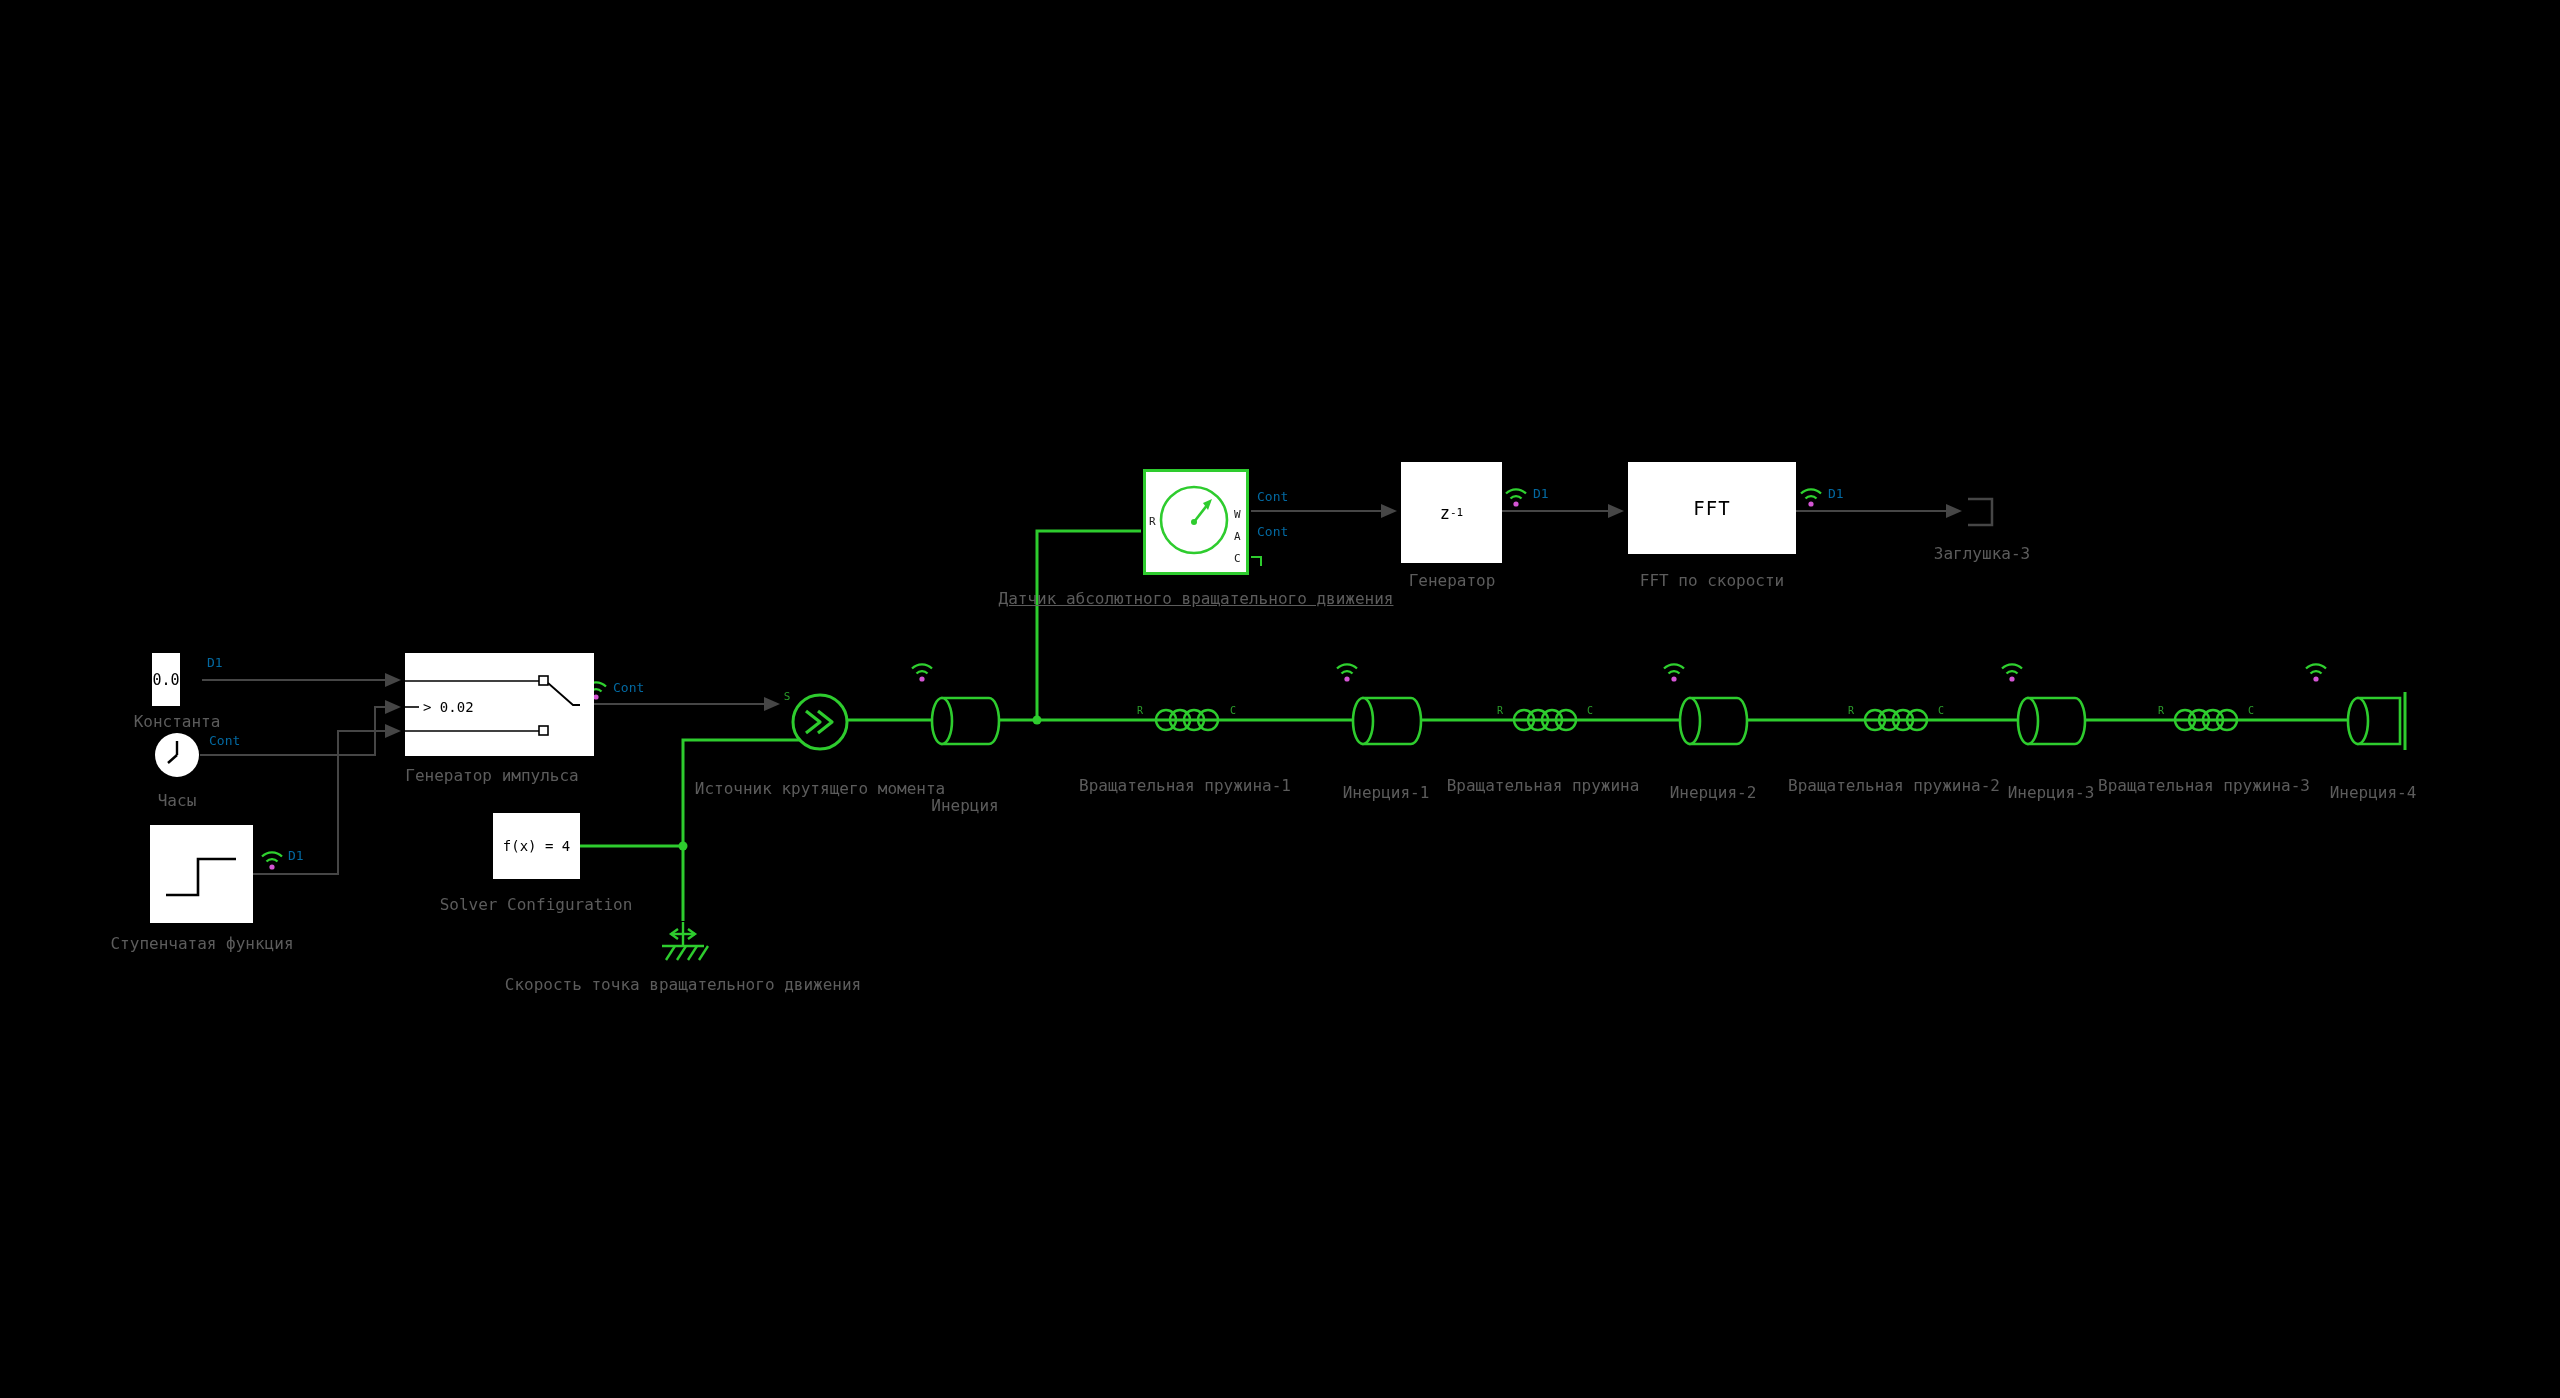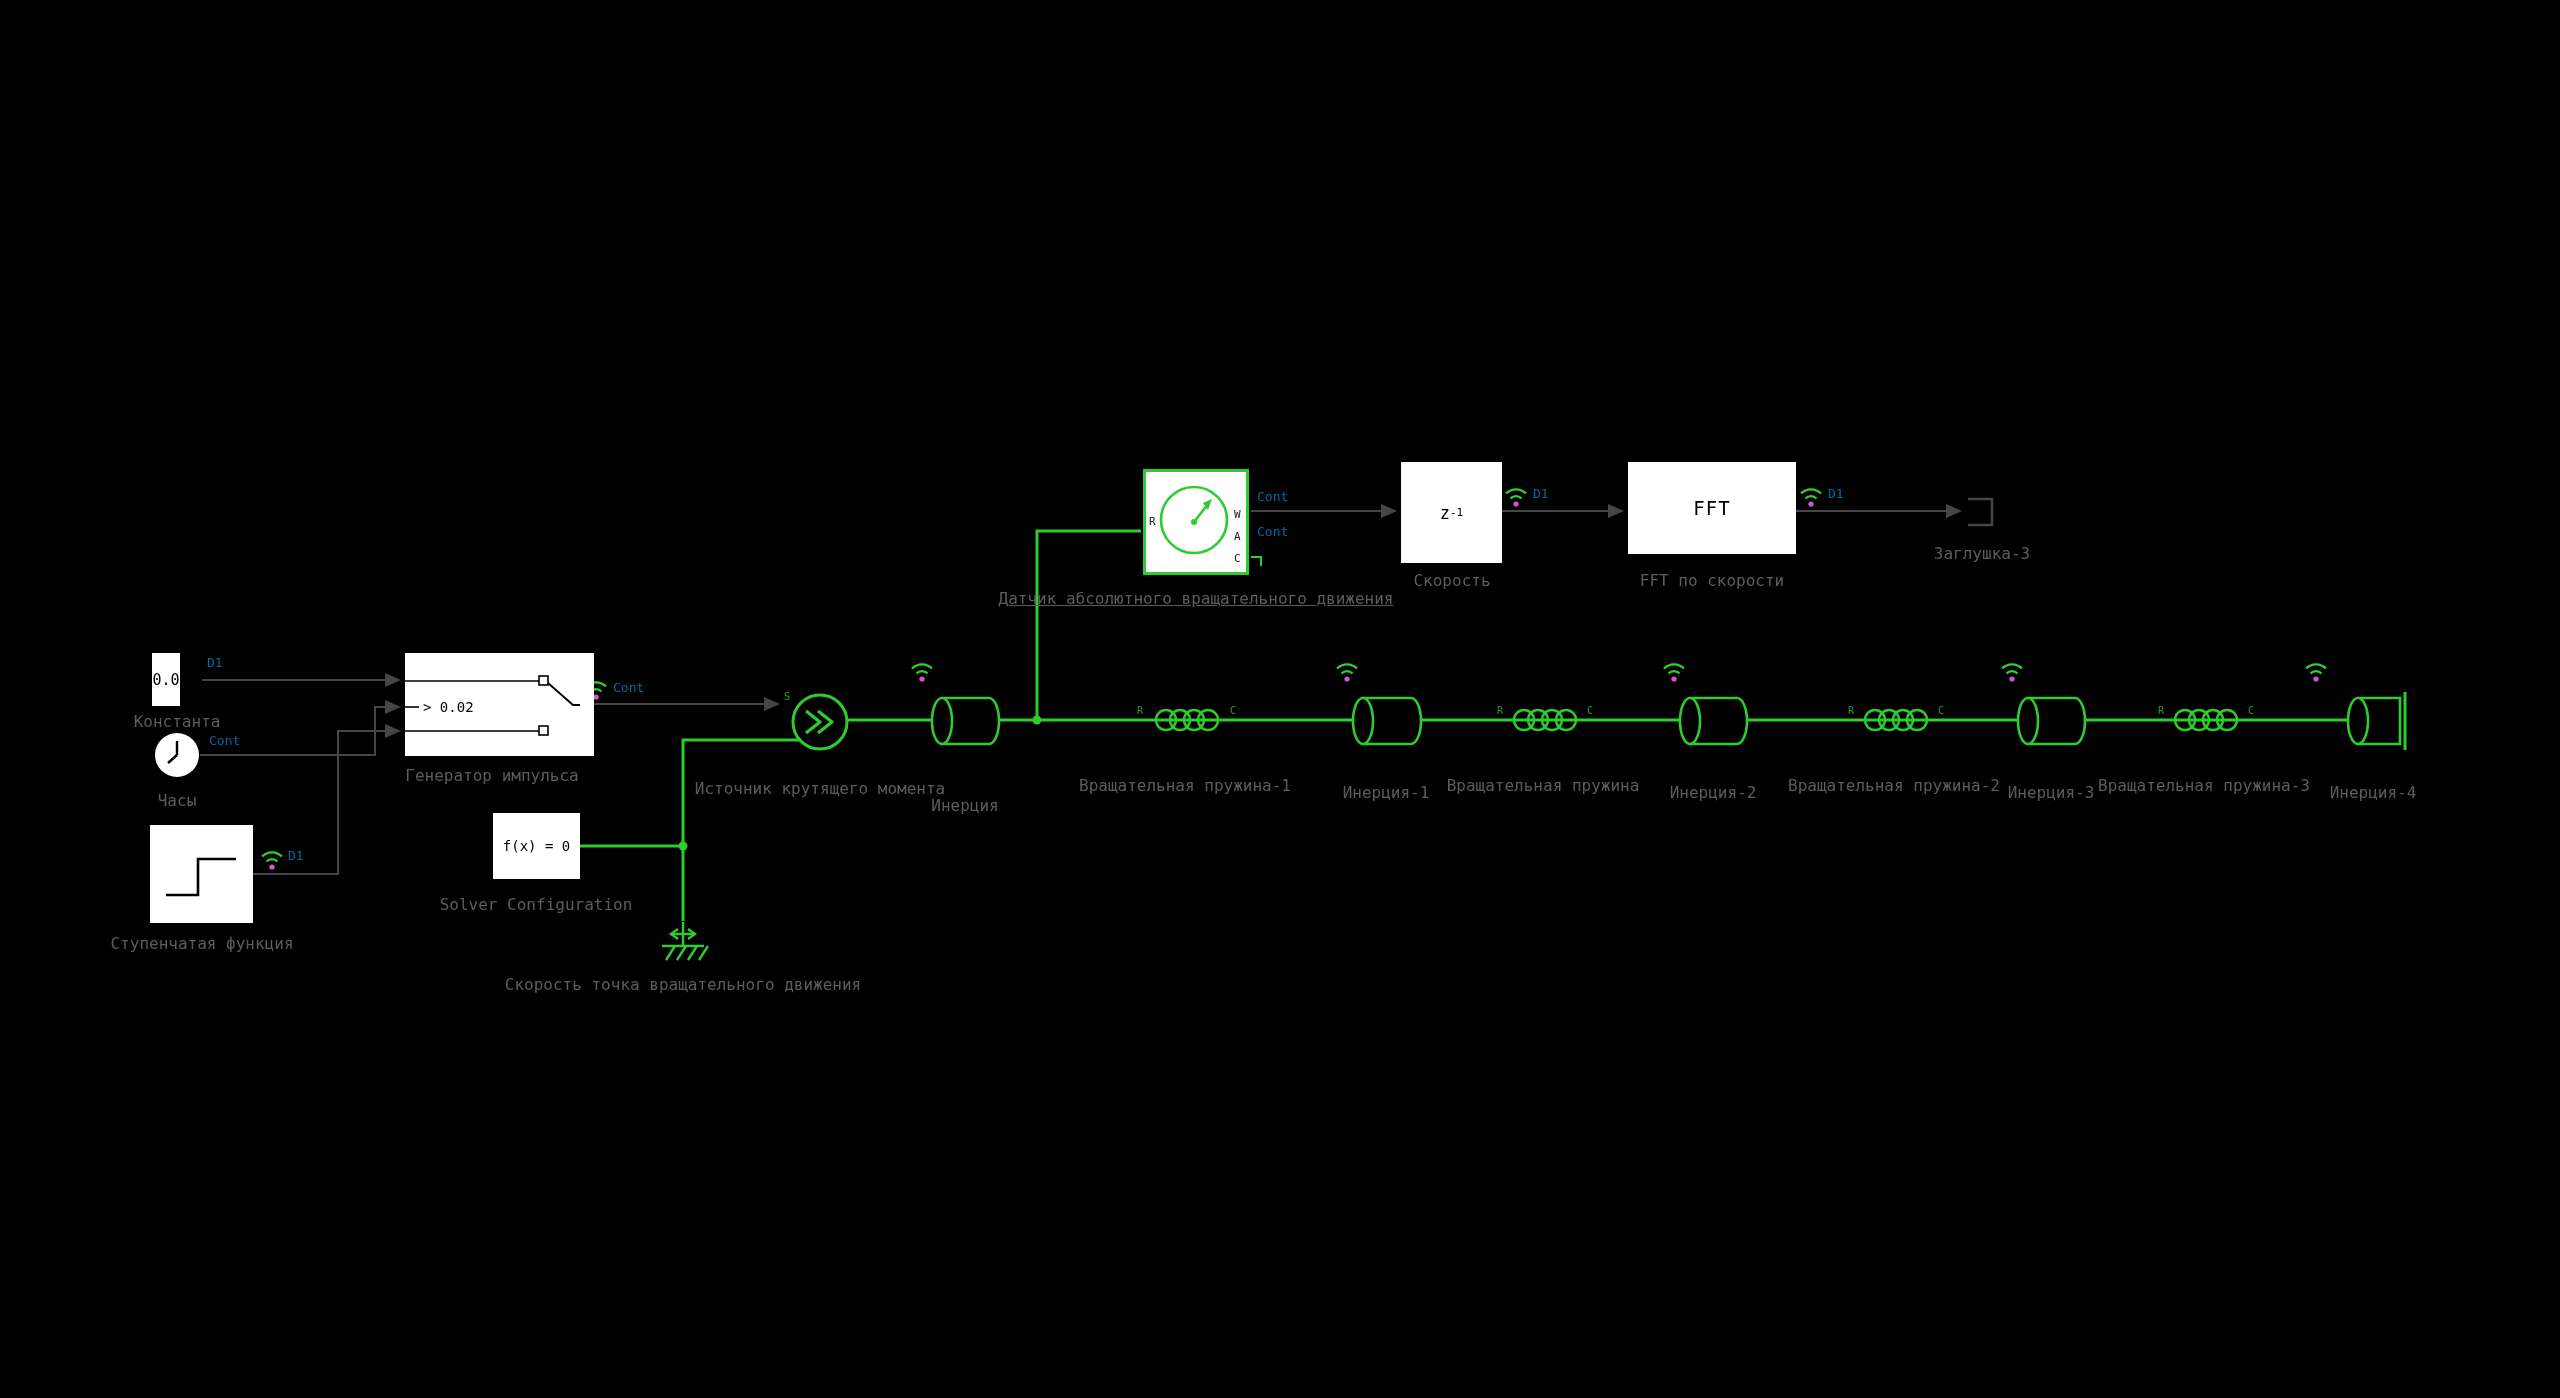--- a/index.html
+++ b/index.html
@@ -169,21 +169,21 @@
       <path d="M0,78 H134" stroke="#000" stroke-width="1.6" fill="none"></path>
       <path d="M0,54 H14" stroke="#000" stroke-width="1.6" fill="none"></path>
       <rect x="134" y="23" width="9" height="9" fill="#fff" stroke="#000" stroke-width="1.6"></rect>
       <rect x="134" y="73" width="9" height="9" fill="#fff" stroke="#000" stroke-width="1.6"></rect>
       <path d="M143,30 L168,52 H175" stroke="#000" stroke-width="1.8" fill="none"></path>
       <text x="18" y="59" font-size="14" fill="#000">&gt; 0.02</text>
     </svg>
   </div>
 
   <div class="blk" style="left:493px; top:813px; width:87px; height:66px; font-size:14px;">
-    <span>f(x) = 0</span>
+    <span>f(x) = 4</span>
   </div>
 
   <div class="blk sensor" style="left:1143px; top:469px; width:106px; height:106px;">
     <svg width="100" height="100" viewBox="0 0 100 100">
       <circle cx="48" cy="48" r="33" stroke="#2ecc2e" stroke-width="2.6" fill="none"></circle>
       <path d="M48,50 L62,32" stroke="#2ecc2e" stroke-width="2.6" fill="none"></path>
       <path d="M66,27 L57,31 L62,38 Z" fill="#2ecc2e"></path>
       <circle cx="48" cy="50" r="3" fill="#2ecc2e"></circle>
       <text x="3" y="53" font-size="11" fill="#1a1a1a">R</text>
       <text x="88" y="46" font-size="11" fill="#1a1a1a">W</text>
@@ -211,21 +211,21 @@
   <div class="lbl" style="left:1185px; top:776px;">Вращательная пружина-1</div>
   <div class="lbl" style="left:1386px; top:783px;">Инерция-1</div>
   <div class="lbl" style="left:1543px; top:776px;">Вращательная пружина</div>
   <div class="lbl" style="left:1713px; top:783px;">Инерция-2</div>
   <div class="lbl" style="left:1894px; top:776px;">Вращательная пружина-2</div>
   <div class="lbl" style="left:2051px; top:783px;">Инерция-3</div>
   <div class="lbl" style="left:2204px; top:776px;">Вращательная пружина-3</div>
   <div class="lbl" style="left:2373px; top:783px;">Инерция-4</div>
   <div class="lbl" style="left:683px; top:975px;">Скорость точка вращательного движения</div>
   <div class="lbl" style="left:1196px; top:589px;text-decoration:underline;">Датчик абсолютного вращательного движения</div>
-  <div class="lbl" style="left:1452px; top:571px;">Скорость</div>
+  <div class="lbl" style="left:1452px; top:571px;">Генератор</div>
   <div class="lbl" style="left:1712px; top:571px;">FFT по скорости</div>
   <div class="lbl" style="left:1982px; top:544px;">Заглушка-3</div>
 
   <div class="plbl" style="left:207px; top:655px;">D1</div>
   <div class="plbl" style="left:209px; top:733px;">Cont</div>
   <div class="plbl" style="left:288px; top:848px;">D1</div>
   <div class="plbl" style="left:613px; top:680px;">Cont</div>
   <div class="plbl" style="left:1257px; top:489px;">Cont</div>
   <div class="plbl" style="left:1257px; top:524px;">Cont</div>
   <div class="plbl" style="left:1533px; top:486px;">D1</div>

